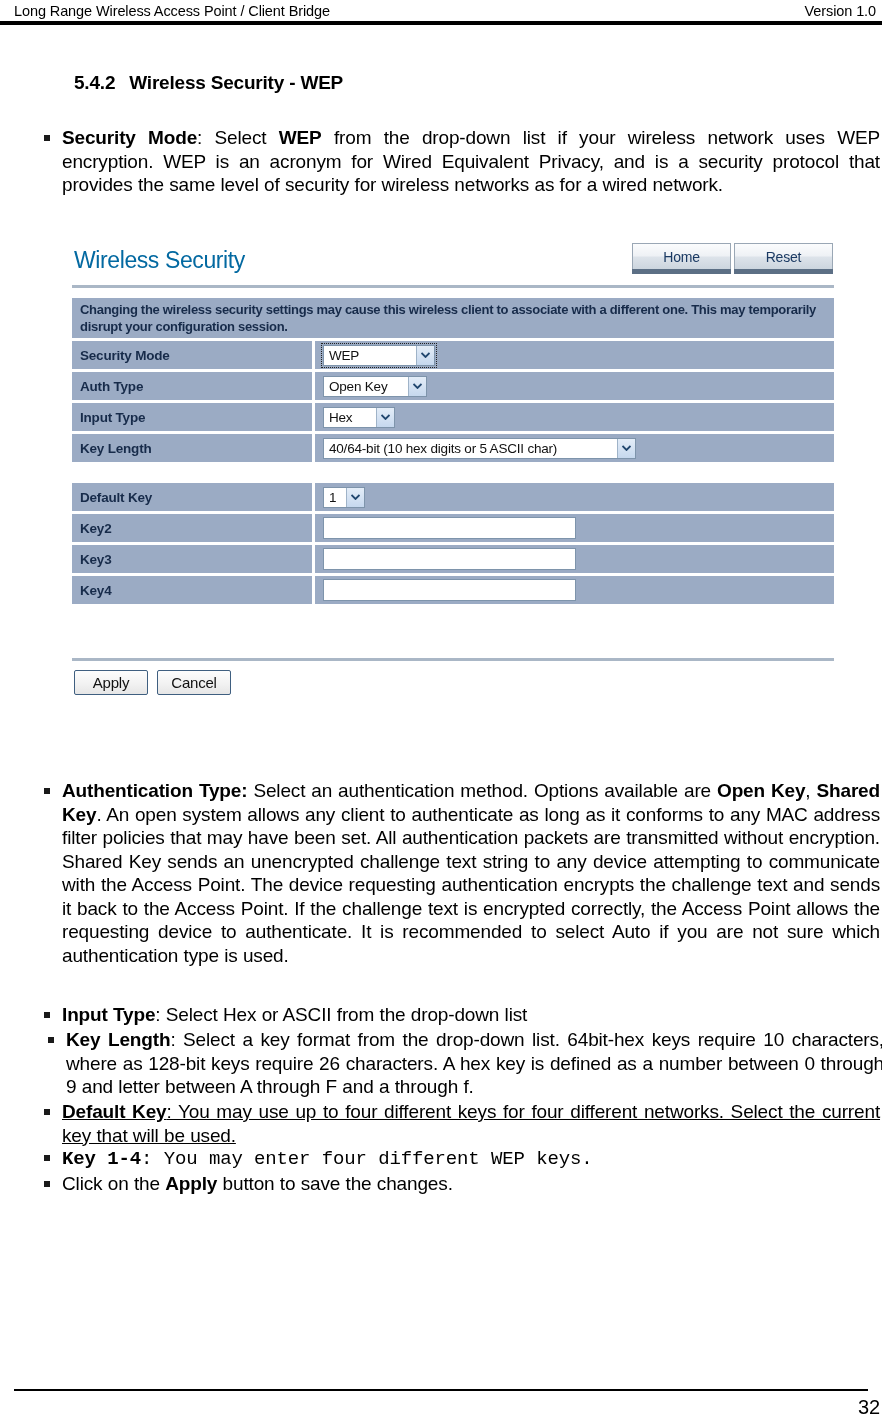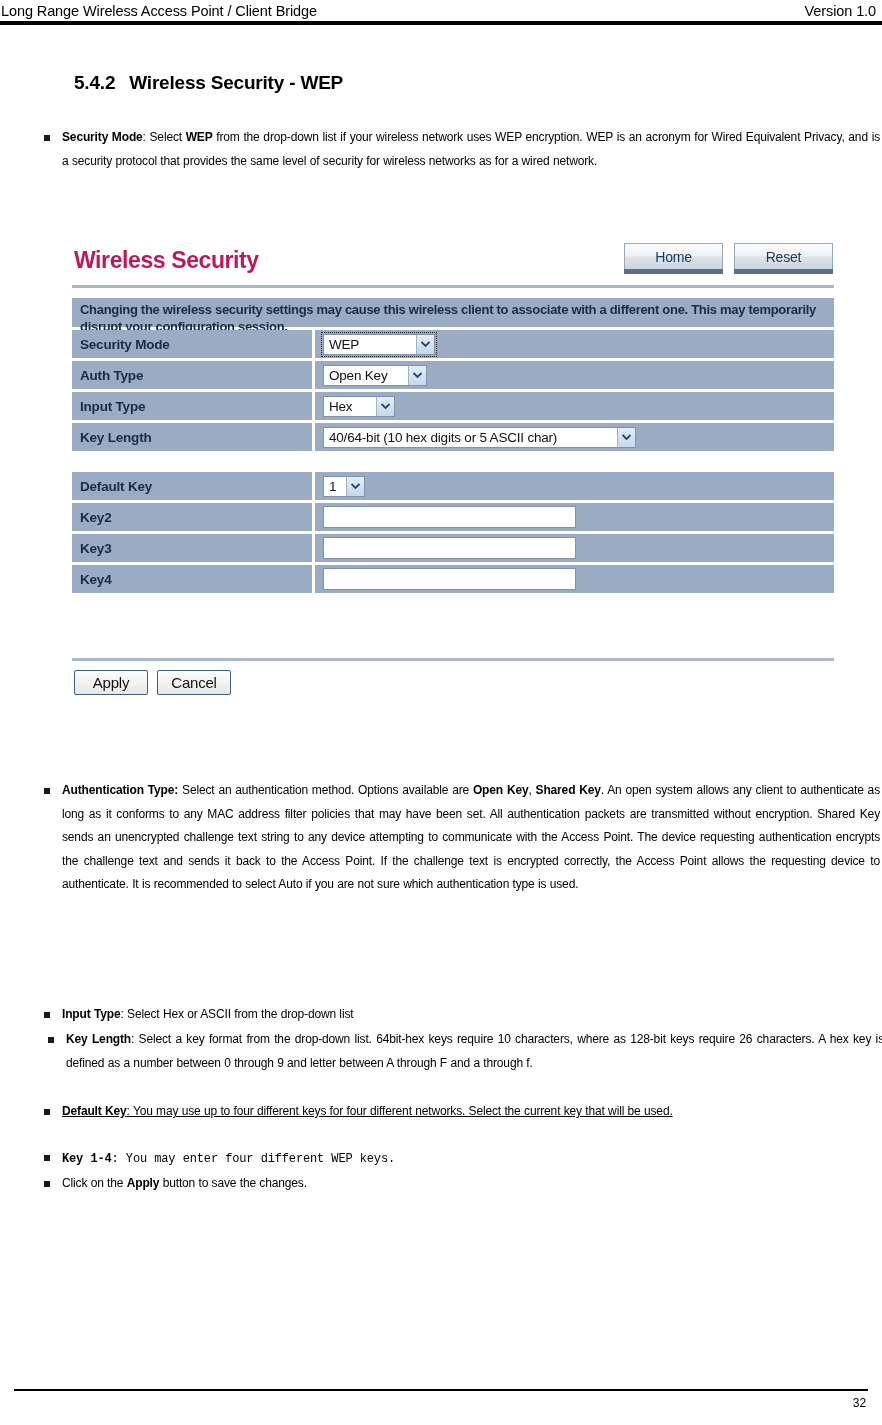--- a/index.html
+++ b/index.html
@@ -19,21 +19,21 @@
   
   .page-header {
     position: absolute;
     left: 0;
     top: 0;
     width: 882px;
     height: 24px;
     display: flex;
     align-items: flex-start;
     justify-content: space-between;
-    padding: 2px 6px 0 1px;
+    padding: 2px 6px 0 14px;
     box-sizing: border-box;
     font-size: 14.5px;
     line-height: 18px;
     letter-spacing: -0.1px;
   }
   .page-header .hdr-left { white-space: nowrap; }
   .page-header .hdr-right { white-space: nowrap; }
   .header-rule {
     position: absolute;
     left: 0;
@@ -74,21 +74,21 @@
     display: inline-block;
     width: 6px;
     height: 6px;
     background: #1a1a1a;
     vertical-align: middle;
     position: relative;
     top: -2px;
   }
   .bullet-body {
     flex: 1 1 auto;
-    font-size: 12px;
+    font-size: 19px;
     line-height: 23.5px;
     text-align: justify;
     letter-spacing: -0.15px;
     word-spacing: 0.2px;
   }
   .bullet-body b { font-weight: bold; }
 
   #bullet-security-mode { left: 44px; top: 126px; width: 836px; }
   #bullet-auth-type     { left: 44px; top: 779px; width: 836px; }
   #bullet-input-type    { left: 44px; top: 1003px; width: 836px; }
@@ -109,32 +109,32 @@
 
   .panel-topbar {
     position: relative;
     height: 48px;
   }
   .panel-title {
     position: absolute;
     left: 8px;
     top: 4px;
     font-size: 23px;
-    font-weight: bold;
-    color: #be185d;
+    font-weight: normal;
+    color: #0369a1;
     letter-spacing: -0.4px;
     white-space: nowrap;
     text-align: center;
   }
   .topbar-buttons {
     position: absolute;
     right: 3px;
     top: 0px;
     display: flex;
-    gap: 11px;
+    gap: 3px;
     align-items: flex-end;
   }
   .nav-button {
     width: 99px;
     height: 26px;
     box-sizing: border-box;
     background: linear-gradient(to bottom, #fbfcfd 0%, #eef1f5 48%, #dde3ea 52%, #ccd5de 100%);
     border: 1px solid #9aa7b5;
     border-bottom: none;
     font-size: 14px;
@@ -170,21 +170,21 @@
     top: 55px;
     width: 762px;
   }
   .p-row {
     display: flex;
     background: #ffffff;
     margin-bottom: 3px;
     height: 28px;
   }
   .p-row.notice {
-    height: 29px;
+    height: 40px;
     display: block;
     background: #9babc4;
     padding: 3px 8px 0 8px;
     box-sizing: border-box;
   }
   .notice-text {
     font-size: 13px;
     line-height: 17px;
     font-weight: bold;
     color: #172b4a;
@@ -298,23 +298,23 @@
   .footer-rule {
     position: absolute;
     left: 14px;
     top: 1389px;
     width: 854px;
     height: 1.5px;
     background: #000000;
   }
   .page-number {
     position: absolute;
-    right: 16px;
+    right: 2px;
     top: 1396px;
-    font-size: 12px;
+    font-size: 20px;
     letter-spacing: -0.1px;
   }
 </style>
 </head>
 <body>
 
 <div class="page-header">
   <span class="hdr-left">Long Range Wireless Access Point / Client Bridge</span>
   <span class="hdr-right">Version 1.0</span>
 </div>

